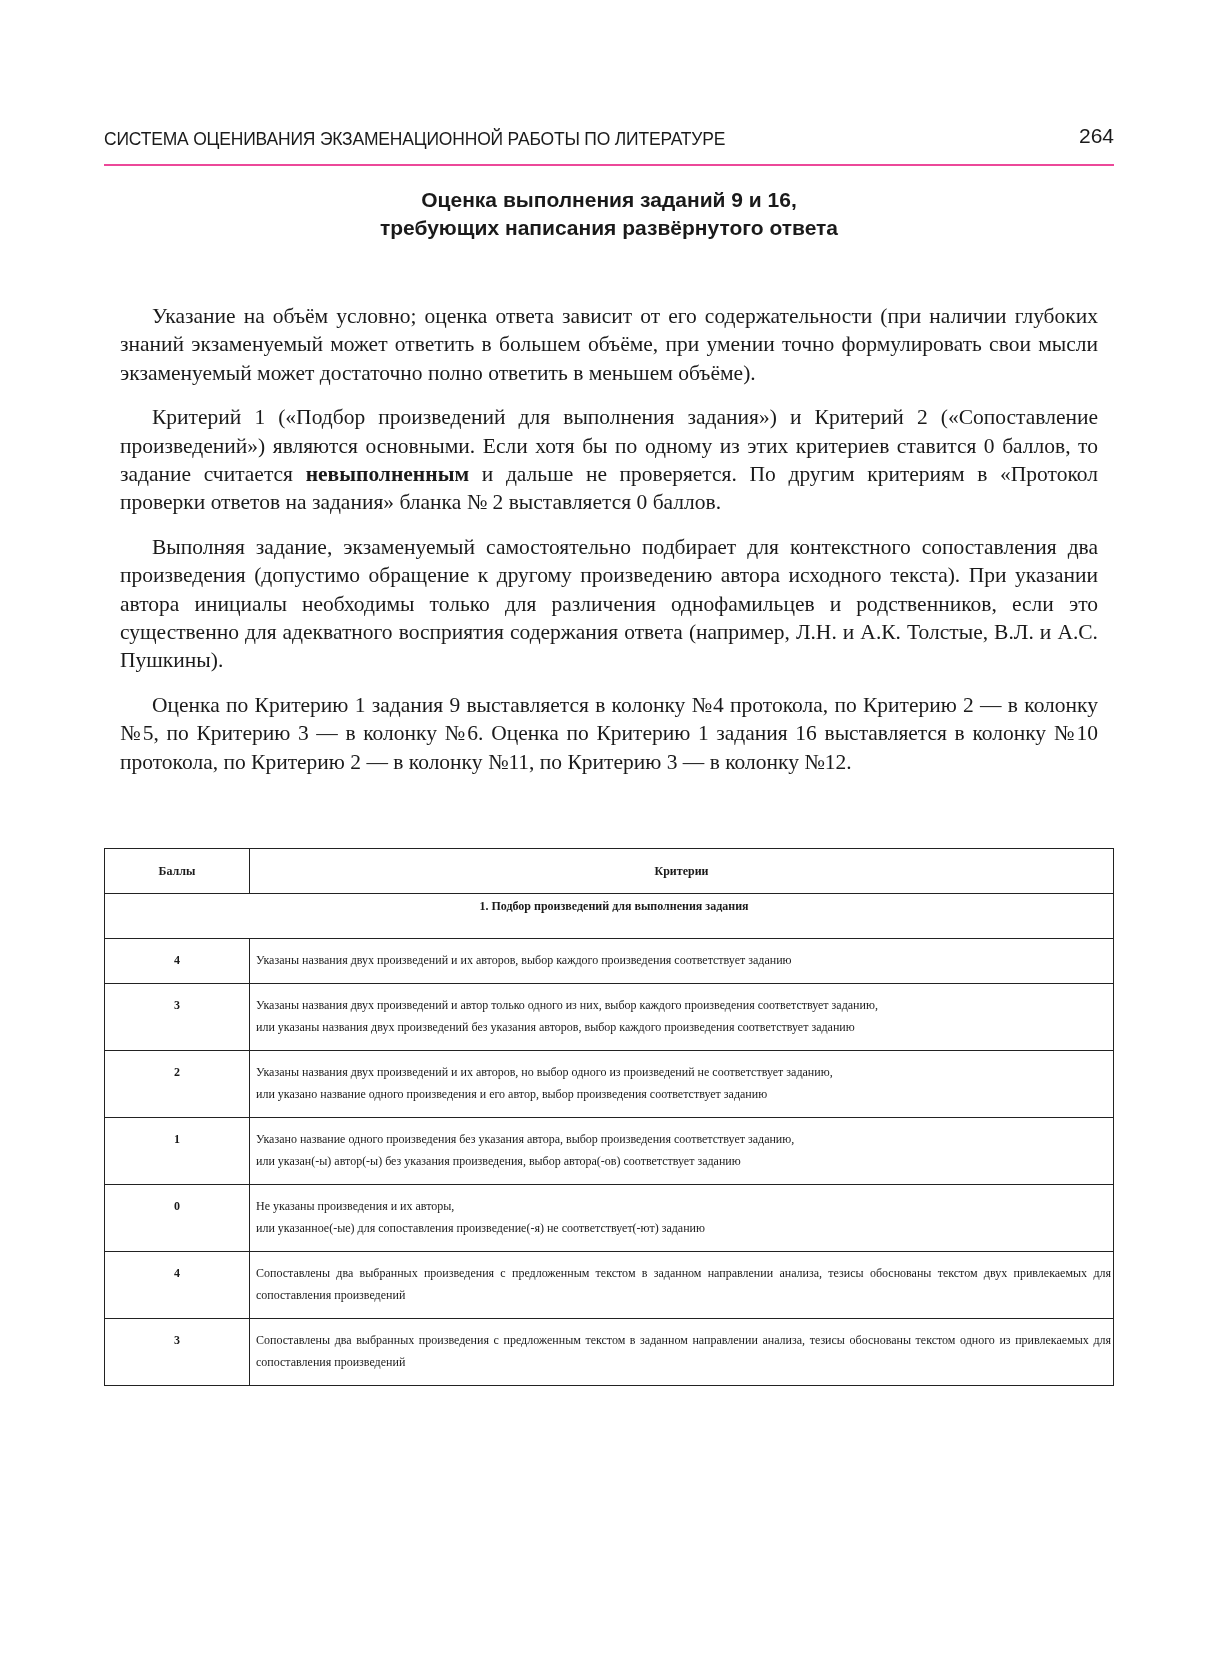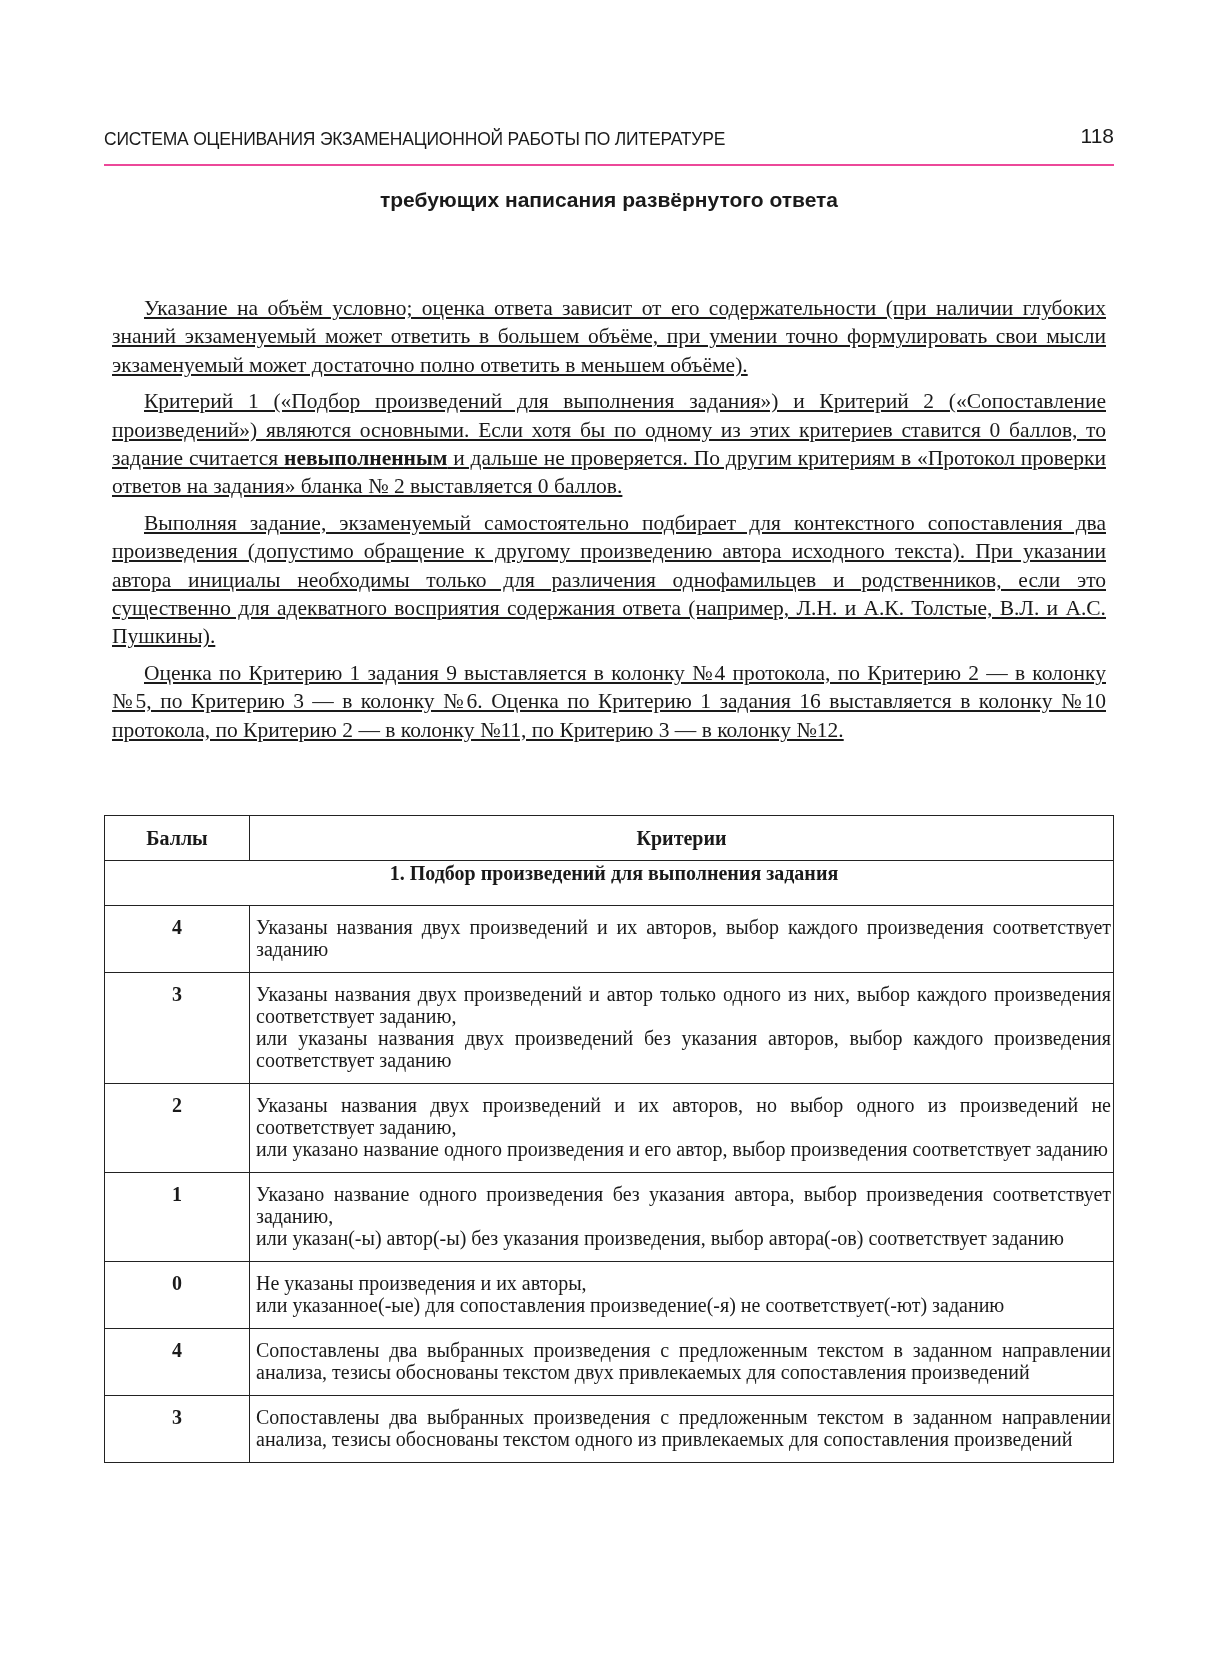--- a/index.html
+++ b/index.html
@@ -7,41 +7,42 @@
     .page { position: absolute; left: 104px; top: 0; width: 1010px; }
     .running-head { position: absolute; top: 124px; left: 0; width: 1010px; height: 40px;
       border-bottom: 2px solid #ec4899; }
     .running-title { position: absolute; left: 0; top: 4px; font-family: "Liberation Sans", sans-serif;
       font-size: 19px; letter-spacing: -0.2px; transform: scaleX(0.92); transform-origin: left; }
     .page-number { position: absolute; right: 0; top: 0; font-family: "Liberation Sans", sans-serif; font-size: 21px; }
     .heading { position: absolute; top: 186px; left: 0; width: 1010px; text-align: center;
       font-family: "Liberation Sans", sans-serif; font-weight: bold; font-size: 21px; line-height: 28px; }
     .body-text { position: absolute; top: 286px; left: 0; width: 1010px;
       font-family: "Liberation Serif", serif; font-size: 21.5px; line-height: 28.4px; text-align: justify; }
-    .body-text p { margin: 8px; text-indent: 32px; text-decoration: underline; }
+    .body-text p { margin: 16px; text-indent: 32px; }
     .body-text b { font-weight: bold; }
-    table.criteria { position: absolute; top: 815px; left: 0; width: 1010px; border-collapse: collapse;
-      font-family: "Liberation Serif", serif; font-size: 20px; line-height: 22px; }
+    table.criteria { position: absolute; top: 848px; left: 0; width: 1010px; border-collapse: collapse;
+      font-family: "Liberation Serif", serif; font-size: 12px; line-height: 22px; }
     table.criteria td, table.criteria th { border: 1.5px solid #222; vertical-align: top; }
     table.criteria th { font-weight: bold; height: 42px; vertical-align: middle; }
     .col-score { width: 142px; text-align: center; font-weight: bold; padding-top: 10px; }
     .col-text { padding: 10px 2px 12px 6px; text-align: justify; }
     .section-row td { text-align: center; font-weight: bold; height: 42px; vertical-align: middle; padding-left: 11px; }
     .line { display: block; }
   </style>
 </head>
 <body>
 
 <div class="page">
   <div class="running-head">
     <span class="running-title">СИСТЕМА ОЦЕНИВАНИЯ ЭКЗАМЕНАЦИОННОЙ РАБОТЫ ПО ЛИТЕРАТУРЕ</span>
-    <span class="page-number">118</span>
+    <span class="page-number">264</span>
   </div>
 
   <div class="heading">
+    <div>Оценка выполнения заданий 9 и 16,</div>
     <div>требующих написания развёрнутого ответа</div>
   </div>
 
   <div class="body-text">
     <p>Указание на объём условно; оценка ответа зависит от его содержательности (при наличии глубоких знаний экзаменуемый может ответить в большем объёме, при умении точно формулировать свои мысли экзаменуемый может достаточно полно ответить в меньшем объёме).</p>
     <p><span>Критерий 1 («Подбор произведений для выполнения задания») и Критерий 2 («Сопоставление произведений») являются основными. Если хотя бы по одному из этих критериев ставится 0 баллов, то задание считается </span><b>невыполненным</b><span> и дальше не проверяется. По другим критериям в «Протокол проверки ответов на задания» бланка № 2 выставляется 0 баллов.</span></p>
     <p>Выполняя задание, экзаменуемый самостоятельно подбирает для контекстного сопоставления два произведения (допустимо обращение к другому произведению автора исходного текста). При указании автора инициалы необходимы только для различения однофамильцев и родственников, если это существенно для адекватного восприятия содержания ответа (например, Л.Н. и А.К. Толстые, В.Л. и А.С. Пушкины).</p>
     <p>Оценка по Критерию 1 задания 9 выставляется в колонку №4 протокола, по Критерию 2 — в колонку №5, по Критерию 3 — в колонку №6. Оценка по Критерию 1 задания 16 выставляется в колонку №10 протокола, по Критерию 2 — в колонку №11, по Критерию 3 — в колонку №12.</p>
   </div>
 

